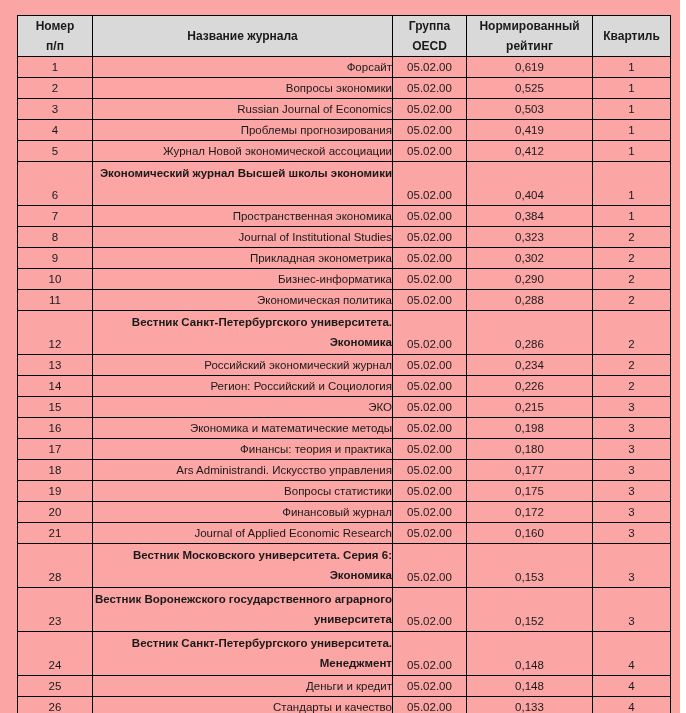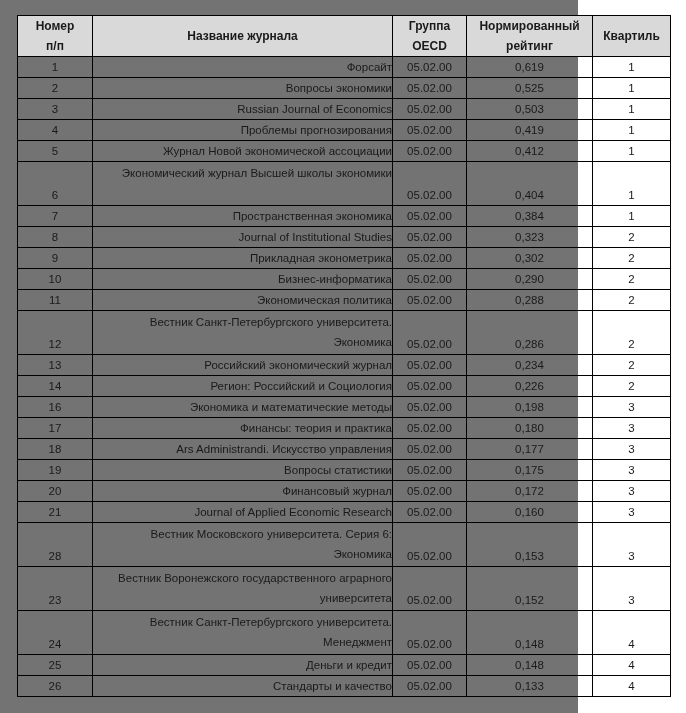--- a/index.html
+++ b/index.html
@@ -9,23 +9,23 @@
   }
   body {
     width: 686px;
     height: 713px;
     font-family: "Liberation Sans", sans-serif;
     color: #1a1a1a;
     overflow: hidden;
   }
   .sheet {
     position: relative;
-    width: 578px;
+    width: 680px;
     height: 713px;
-    background: #737373;
+    background: #fca5a5;
   }
   table.journal-table {
     position: absolute;
     left: 17px;
     top: 15px;
     width: 653px;
     border-collapse: collapse;
     table-layout: fixed;
     font-size: 11.5px;
   }
@@ -58,20 +58,21 @@
   td.cell-num      { text-align: center; padding: 0 2px; }
   td.cell-name     { text-align: right;   padding: 0 0 0 6px; }
   td.cell-oecd     { text-align: center; padding: 0 2px; }
   td.cell-rating   { text-align: center; padding: 0 2px; }
   td.cell-quartile { text-align: center; padding: 0 2px; }
 
   tr.row-tall td { height: 42px; }
   tr.row-tall td.cell-name {
     vertical-align: top;
     padding-top: 1px;
+    font-weight: bold;
   }
   .name-text {
     display: block;
     white-space: normal;
     word-break: normal;
   }
 </style>
 </head>
 <body>
 
@@ -214,20 +215,29 @@
         <tr>
           <td class="cell-num">14</td>
           <td class="cell-name">
             <span class="name-text">Регион: Российский и Социология</span>
           </td>
           <td class="cell-oecd">05.02.00</td>
           <td class="cell-rating">0,226</td>
           <td class="cell-quartile">2</td>
         </tr>
         <tr>
+          <td class="cell-num">15</td>
+          <td class="cell-name">
+            <span class="name-text">ЭКО</span>
+          </td>
+          <td class="cell-oecd">05.02.00</td>
+          <td class="cell-rating">0,215</td>
+          <td class="cell-quartile">3</td>
+        </tr>
+        <tr>
           <td class="cell-num">16</td>
           <td class="cell-name">
             <span class="name-text">Экономика и математические методы</span>
           </td>
           <td class="cell-oecd">05.02.00</td>
           <td class="cell-rating">0,198</td>
           <td class="cell-quartile">3</td>
         </tr>
         <tr>
           <td class="cell-num">17</td>

